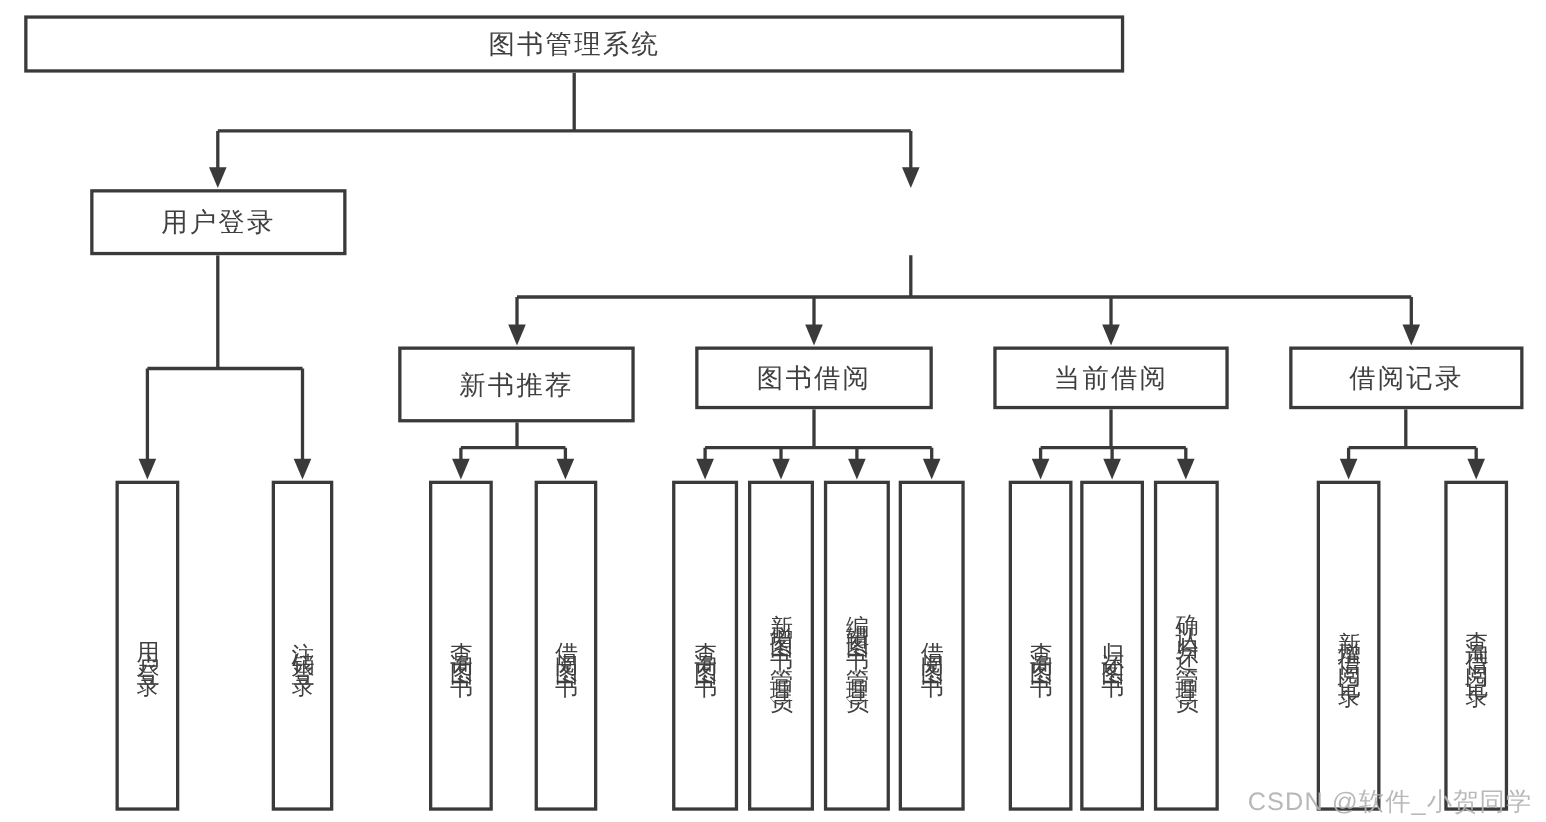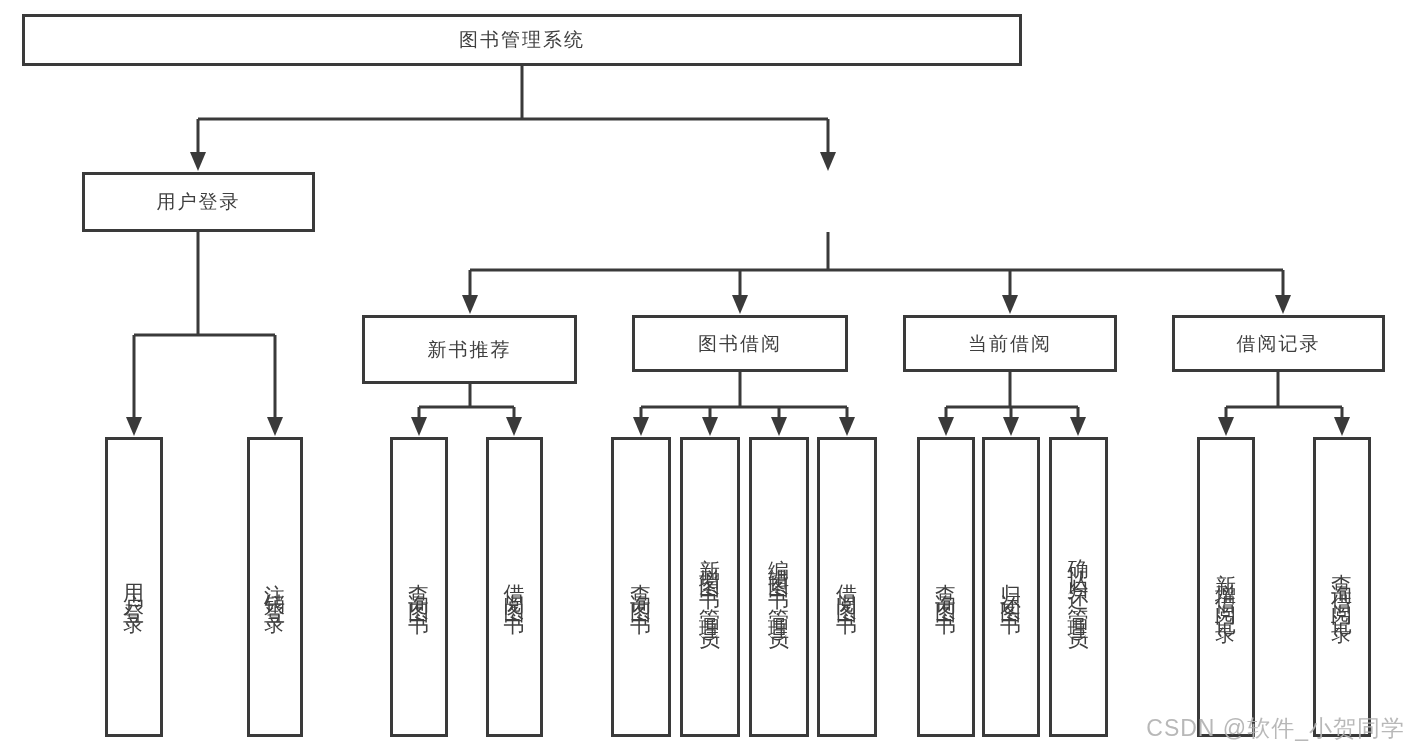--- a/index.html
+++ b/index.html
@@ -9,21 +9,21 @@
     font-family:"Liberation Sans", sans-serif;
   }
   #canvas { position:absolute; left:0; top:0; width:1405px; height:747px; }
   svg.connectors { position:absolute; left:0; top:0; }
   .node {
     position:absolute; box-sizing:border-box;
     border:3px solid #3a3a3a; background:#ffffff;
     display:flex; align-items:center; justify-content:center;
     color:#3f3f3f;
   }
-  .node .label { font-size:19px; letter-spacing:2px; white-space:nowrap; }
+  .node .label { font-size:24px; letter-spacing:2px; white-space:nowrap; }
   .node.vert .label {
     writing-mode:vertical-rl; text-orientation:mixed;
     font-size:21px; letter-spacing:10px; white-space:normal;
     line-height:1.1;
   }
   
   #n-root            { left:22px;  top:14px;  width:1000px; height:52px; }
   #n-user-login      { left:82px;  top:172px; width:233px;  height:60px; }
   #n-book-mgmt       { left:712px; top:172px; width:233px;  height:60px; }
   #n-new-book-rec    { left:362px; top:315px; width:215px;  height:69px; }
@@ -39,21 +39,21 @@
   #n-leaf-query-book-2   { left:611px;  width:60px; }
   #n-leaf-add-book       { left:680px;  width:60px; }
   #n-leaf-edit-book      { left:749px;  width:60px; }
   #n-leaf-borrow-book-2  { left:817px;  width:60px; }
   #n-leaf-query-book-3   { left:917px;  width:58px; }
   #n-leaf-return-book    { left:982px;  width:58px; }
   #n-leaf-confirm-return { left:1049px; width:59px; }
   #n-leaf-add-record     { left:1197px; width:58px; }
   #n-leaf-query-record   { left:1313px; width:58px; }
   .watermark {
-    position:absolute; right:0; bottom:3px;
+    position:absolute; right:12px; bottom:3px;
     font-size:23px; color:#b3b3b3; letter-spacing:1px;
     z-index:10; opacity:0.92;
   }
   .connectors path { stroke:#3a3a3a; stroke-width:3; fill:none; }
   .connectors polygon { fill:#3a3a3a; stroke:none; }
 </style>
 </head>
 <body>
 
 <div id="canvas">

